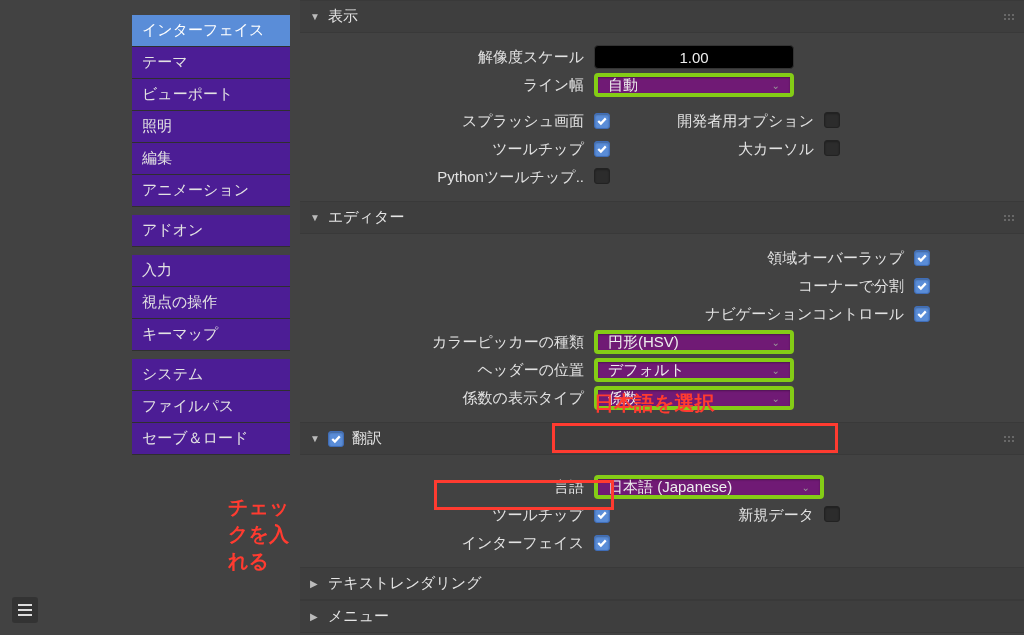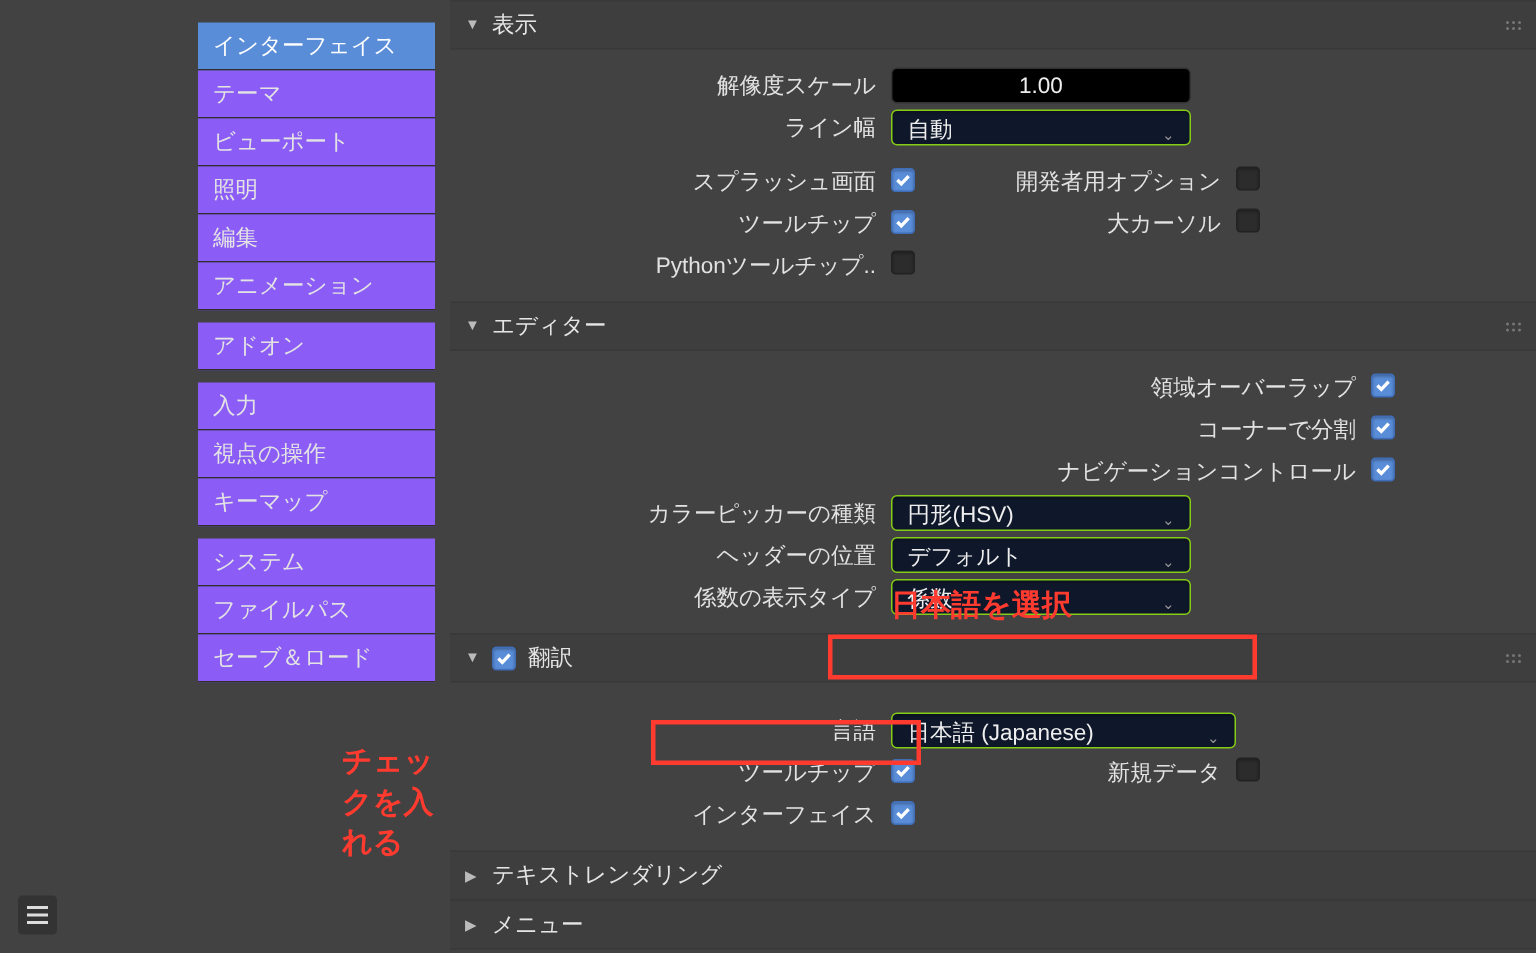--- a/index.html
+++ b/index.html
@@ -1,20 +1,20 @@
 <!DOCTYPE html>
 <html><head>
 <meta charset="utf-8">
 <style>
   * { box-sizing: border-box; margin: 0; padding: 0; font-family: -apple-system, "Helvetica Neue", Arial, "Hiragino Kaku Gothic ProN", "Yu Gothic", sans-serif; }
   body { background: #424242; color: #d8d8d8; width: 1024px; height: 635px; overflow: hidden; font-size: 15px; }
   .app { display: flex; height: 100%; }
   .sidebar-col { width: 300px; background: #424242; padding: 15px 10px 10px 12px; display: flex; flex-direction: column; position: relative; }
   .sidebar { width: 158px; align-self: flex-end; }
-  .sb-item { background: #8b5cf6; padding: 6px 10px; border-bottom: 1px solid #2f2f2f; cursor: pointer; color: #e3e3e3; font-size: 15px; }
+  .sb-item { background: #4c1d95; padding: 6px 10px; border-bottom: 1px solid #2f2f2f; cursor: pointer; color: #e3e3e3; font-size: 15px; }
   .sb-item.selected { background: #5a8dd8; color: #fff; }
   .sb-group-gap { height: 8px; }
   .hamburger { position: absolute; left: 12px; bottom: 12px; width: 26px; height: 26px; background: #333; border-radius: 3px; display: flex; flex-direction: column; align-items: center; justify-content: center; gap: 3px; cursor: pointer; }
   .hamburger span { width: 14px; height: 2px; background: #ddd; display: block; }
 
   .main { flex: 1; background: #424242; overflow: hidden; }
   .section-header { display: flex; align-items: center; padding: 6px 10px; background: #3e3e3e; cursor: pointer; border-bottom: 1px solid #393939; border-top: 1px solid #393939; position: relative; }
   .section-header .tri { color: #bbb; font-size: 10px; margin-right: 8px; width: 10px; display: inline-block; }
   .section-header .lbl { color: #e5e5e5; font-size: 15px; }
   .section-header .chk { margin-right: 8px; }
@@ -22,21 +22,21 @@
   .dots { display: grid; grid-template-columns: repeat(3, 2px); gap: 2px; }
   .dots span { width: 2px; height: 2px; background: #777; border-radius: 50%; }
 
   .section-body { padding: 10px 10px 10px 0; }
   .row { display: flex; align-items: center; height: 28px; }
   .lbl-right { text-align: right; padding-right: 10px; color: #e2e2e2; }
   .col-lbl { flex: 0 0 294px; }
   .col-ctrl { flex: 1; display: flex; align-items: center; }
 
   .num-field { background: #000000; border: 1px solid #333; border-radius: 4px; height: 24px; width: 200px; display: flex; align-items: center; justify-content: center; color: #eee; cursor: ew-resize; box-shadow: inset 0 1px 2px rgba(0,0,0,.3);}
-  .select { background: #0f172a; border: 1px solid #84cc16; border-radius: 4px; height: 24px; width: 200px; display: flex; align-items: flex-end; padding: 0 10px; color: #eee; cursor: pointer; position: relative; box-shadow: inset 0 1px 2px rgba(0,0,0,.3);}
+  .select { background: #701a75; border: 4px solid #84cc16; border-radius: 4px; height: 24px; width: 200px; display: flex; align-items: center; padding: 0 10px; color: #eee; cursor: pointer; position: relative; box-shadow: inset 0 1px 2px rgba(0,0,0,.3);}
   .select .chev { margin-left: auto; font-size: 10px; color: #999; }
   .chk { width: 16px; height: 16px; background: #2c2c2c; border: 1px solid #222; border-radius: 3px; cursor: pointer; display: inline-flex; align-items: center; justify-content: center; box-shadow: inset 0 1px 2px rgba(0,0,0,.3); }
   .chk.on { background: #5a8dd8; border-color: #3f6db8; }
   .chk.on svg { width: 12px; height: 12px; }
   .chk.on svg path { stroke: #fff; stroke-width: 3; fill: none; }
 
   .annot { position: absolute; color: #ff3b30; font-weight: 700; font-size: 20px; pointer-events: none; }
   .red-box { position: absolute; border: 3px solid #ff3b30; pointer-events: none; }
 
   .section-body .inner590 { margin-left: auto; width: 590px; }

